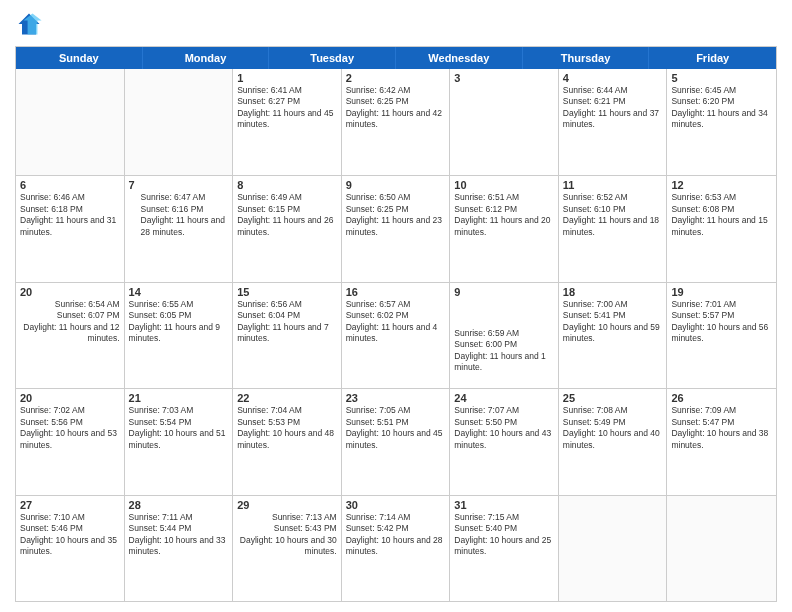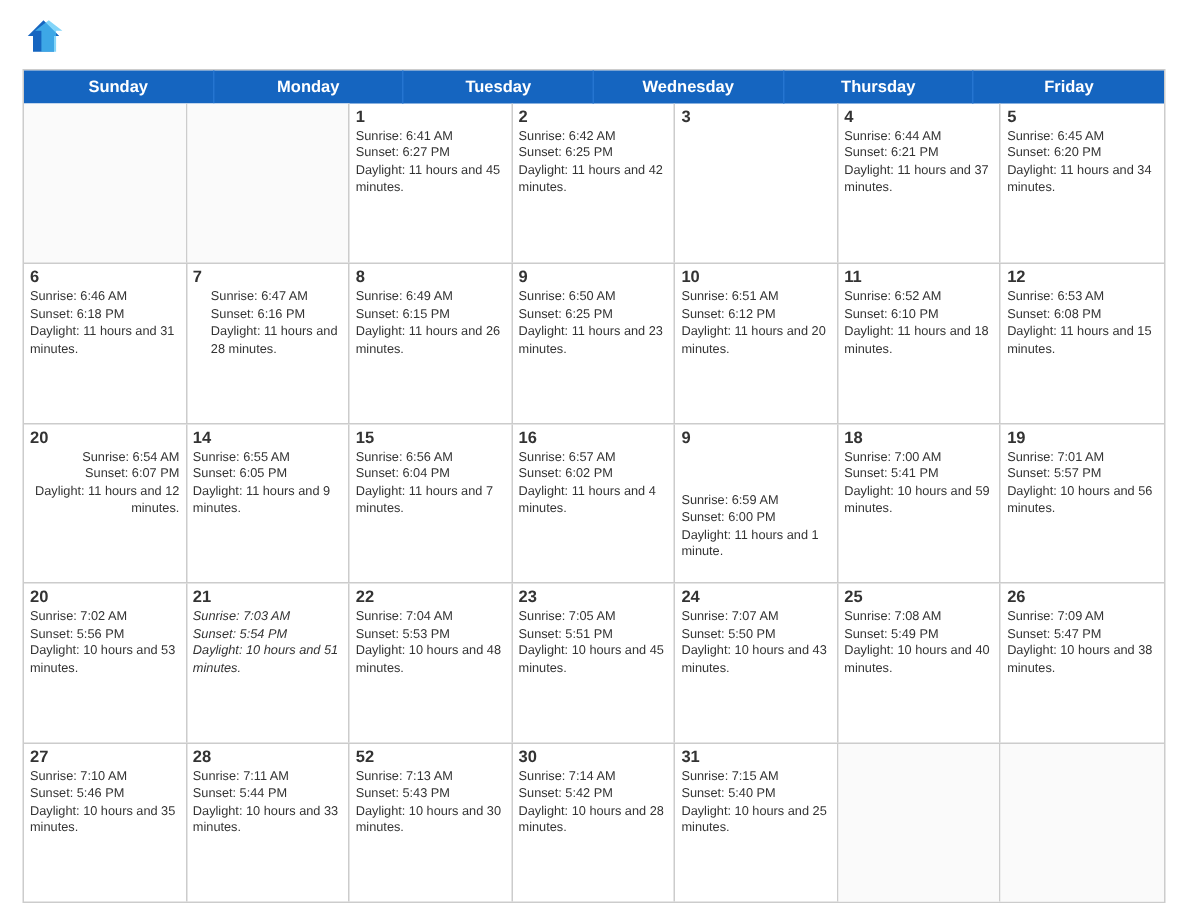--- a/index.html
+++ b/index.html
@@ -258,21 +258,21 @@
         </div>
         <div class="cal-row">
           <div class="cal-cell">
             <span class="day-number">20</span>
             <div class="cell-info" style="white-space: pre-line;">Sunrise: 7:02 AM
 Sunset: 5:56 PM
 Daylight: 10 hours and 53 minutes.</div>
           </div>
           <div class="cal-cell">
             <span class="day-number">21</span>
-            <div class="cell-info" style="white-space: pre-line; font-style: italic;">Sunrise: 7:03 AM
+            <div class="cell-info" style="white-space: pre-line;">Sunrise: 7:03 AM
 Sunset: 5:54 PM
 Daylight: 10 hours and 51 minutes.</div>
           </div>
           <div class="cal-cell">
             <span class="day-number">22</span>
             <div class="cell-info" style="white-space: pre-line;">Sunrise: 7:04 AM
 Sunset: 5:53 PM
 Daylight: 10 hours and 48 minutes.</div>
           </div>
           <div class="cal-cell">
@@ -307,22 +307,22 @@
 Sunset: 5:46 PM
 Daylight: 10 hours and 35 minutes.</div>
           </div>
           <div class="cal-cell">
             <span class="day-number">28</span>
             <div class="cell-info" style="white-space: pre-line;">Sunrise: 7:11 AM
 Sunset: 5:44 PM
 Daylight: 10 hours and 33 minutes.</div>
           </div>
           <div class="cal-cell">
-            <span class="day-number">52</span>
-            <div class="cell-info" style="white-space: pre-line;">Sunrise: 7:13 AM
+            <span class="day-number">29</span>
+            <div class="cell-info" style="white-space: pre-line; text-align: right;">Sunrise: 7:13 AM
 Sunset: 5:43 PM
 Daylight: 10 hours and 30 minutes.</div>
           </div>
           <div class="cal-cell">
             <span class="day-number">30</span>
             <div class="cell-info" style="white-space: pre-line;">Sunrise: 7:14 AM
 Sunset: 5:42 PM
 Daylight: 10 hours and 28 minutes.</div>
           </div>
           <div class="cal-cell">

